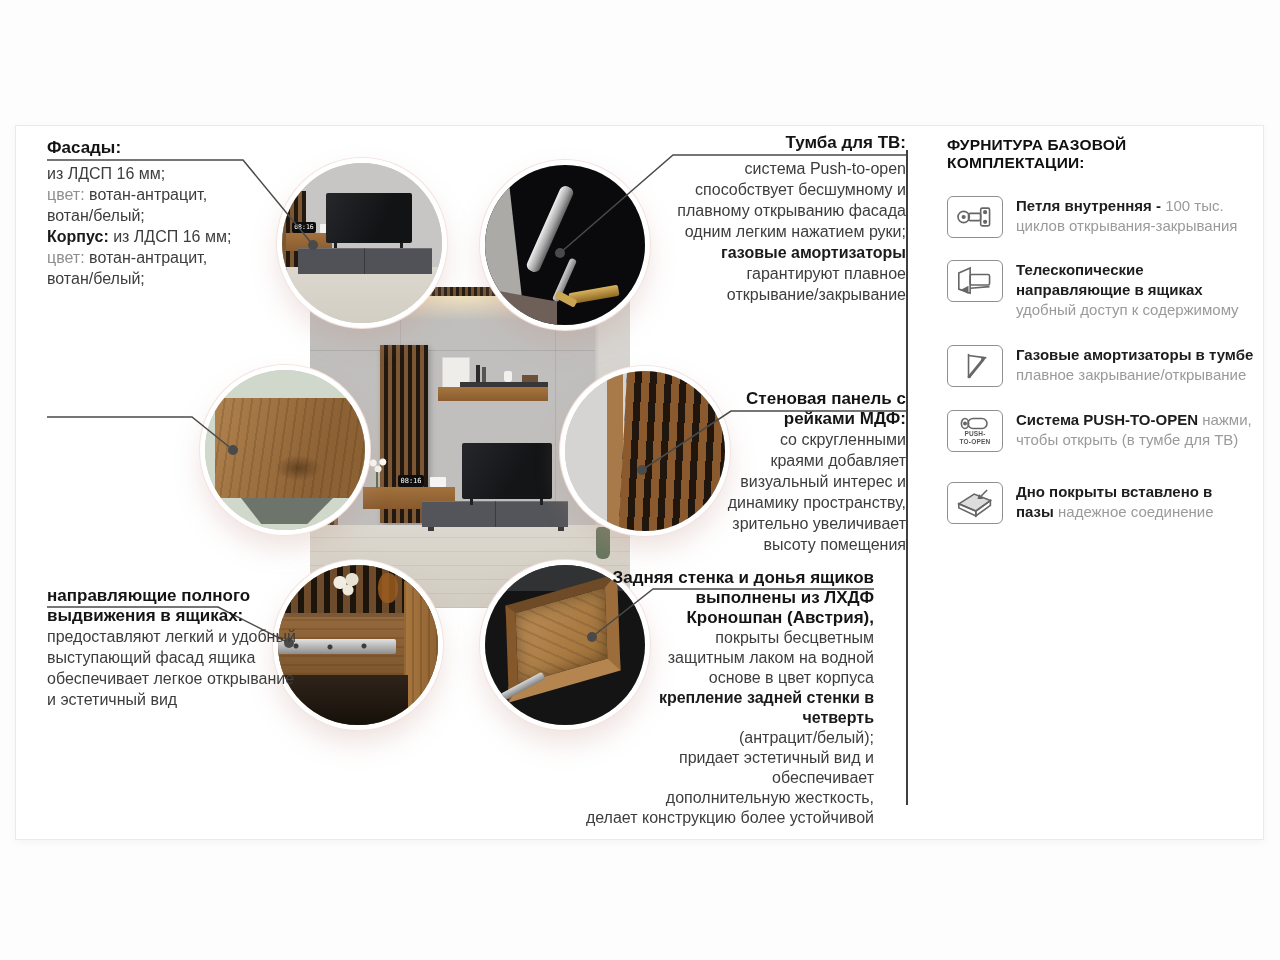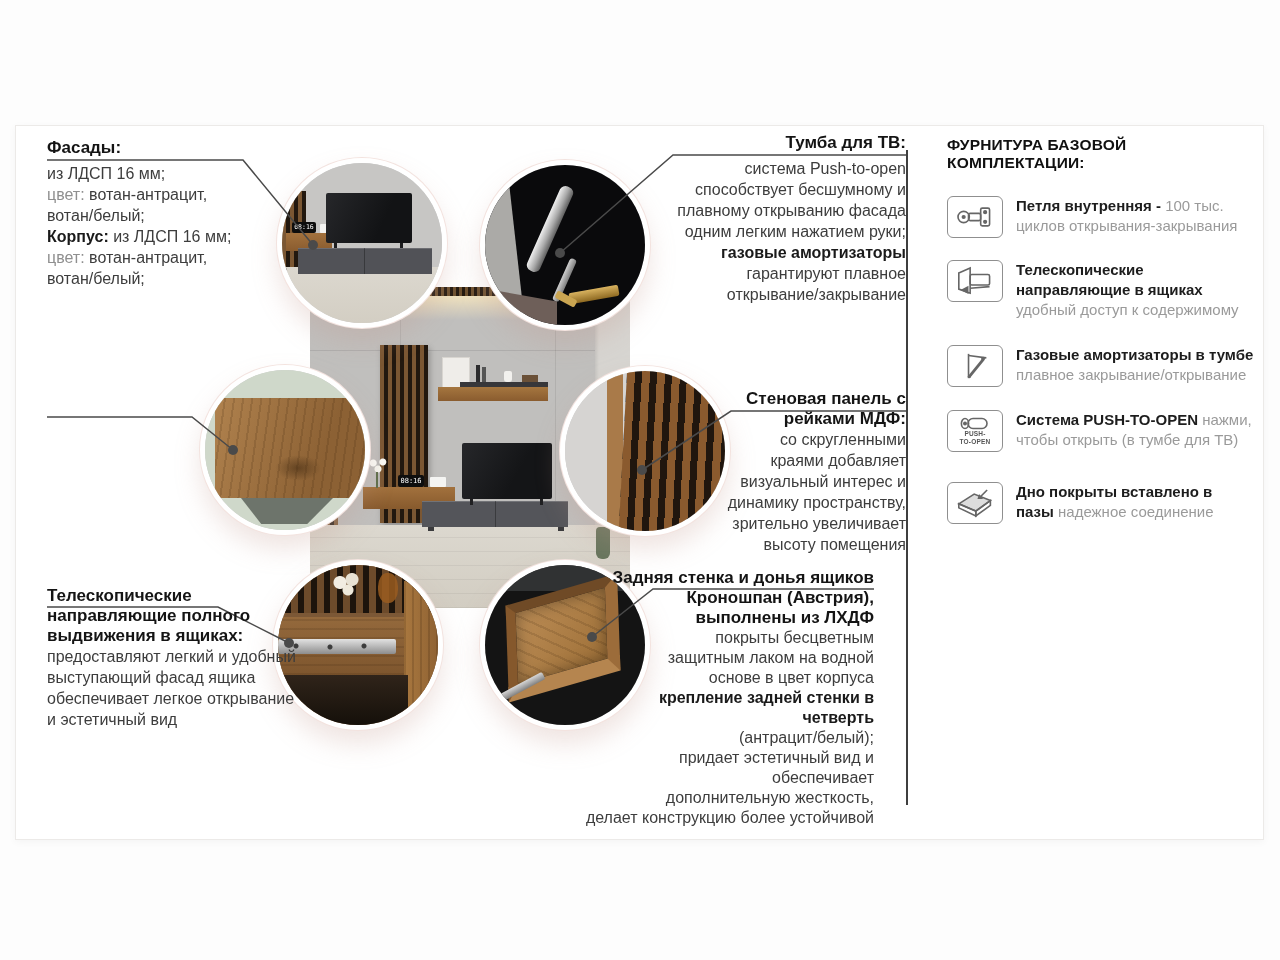--- a/index.html
+++ b/index.html
@@ -294,33 +294,32 @@
     <div class="t" style="margin-top:0">рейками МДФ:</div>
     <div class="line">со скругленными</div>
     <div class="line">краями добавляет</div>
     <div class="line">визуальный интерес и</div>
     <div class="line">динамику пространству,</div>
     <div class="line">зрительно увеличивает</div>
     <div class="line">высоту помещения</div>
   </div>
 
   <div class="co co-slides">
-    <div class="t">Телескопические</div>
     <div class="t">направляющие полного</div>
     <div class="t">выдвижения в ящиках:</div>
     <div class="line">предоставляют легкий и удобный</div>
     <div class="line">выступающий фасад ящика</div>
     <div class="line">обеспечивает легкое открывание</div>
     <div class="line">и эстетичный вид</div>
   </div>
 
   <div class="co co-back right">
     <div class="t">Задняя стенка и донья ящиков</div>
+    <div class="t">выполнены из ЛХДФ</div>
     <div class="t">Кроношпан (Австрия),</div>
-    <div class="t">выполнены из ЛХДФ</div>
     <div class="line">покрыты бесцветным</div>
     <div class="line">защитным лаком на водной</div>
     <div class="line">основе в цвет корпуса</div>
     <div class="line b">крепление задней стенки в четверть</div>
     <div class="line">(антрацит/белый);</div>
     <div class="line">придает эстетичный вид и обеспечивает</div>
     <div class="line">дополнительную жесткость,</div>
     <div class="line">делает конструкцию более устойчивой</div>
   </div>
 

